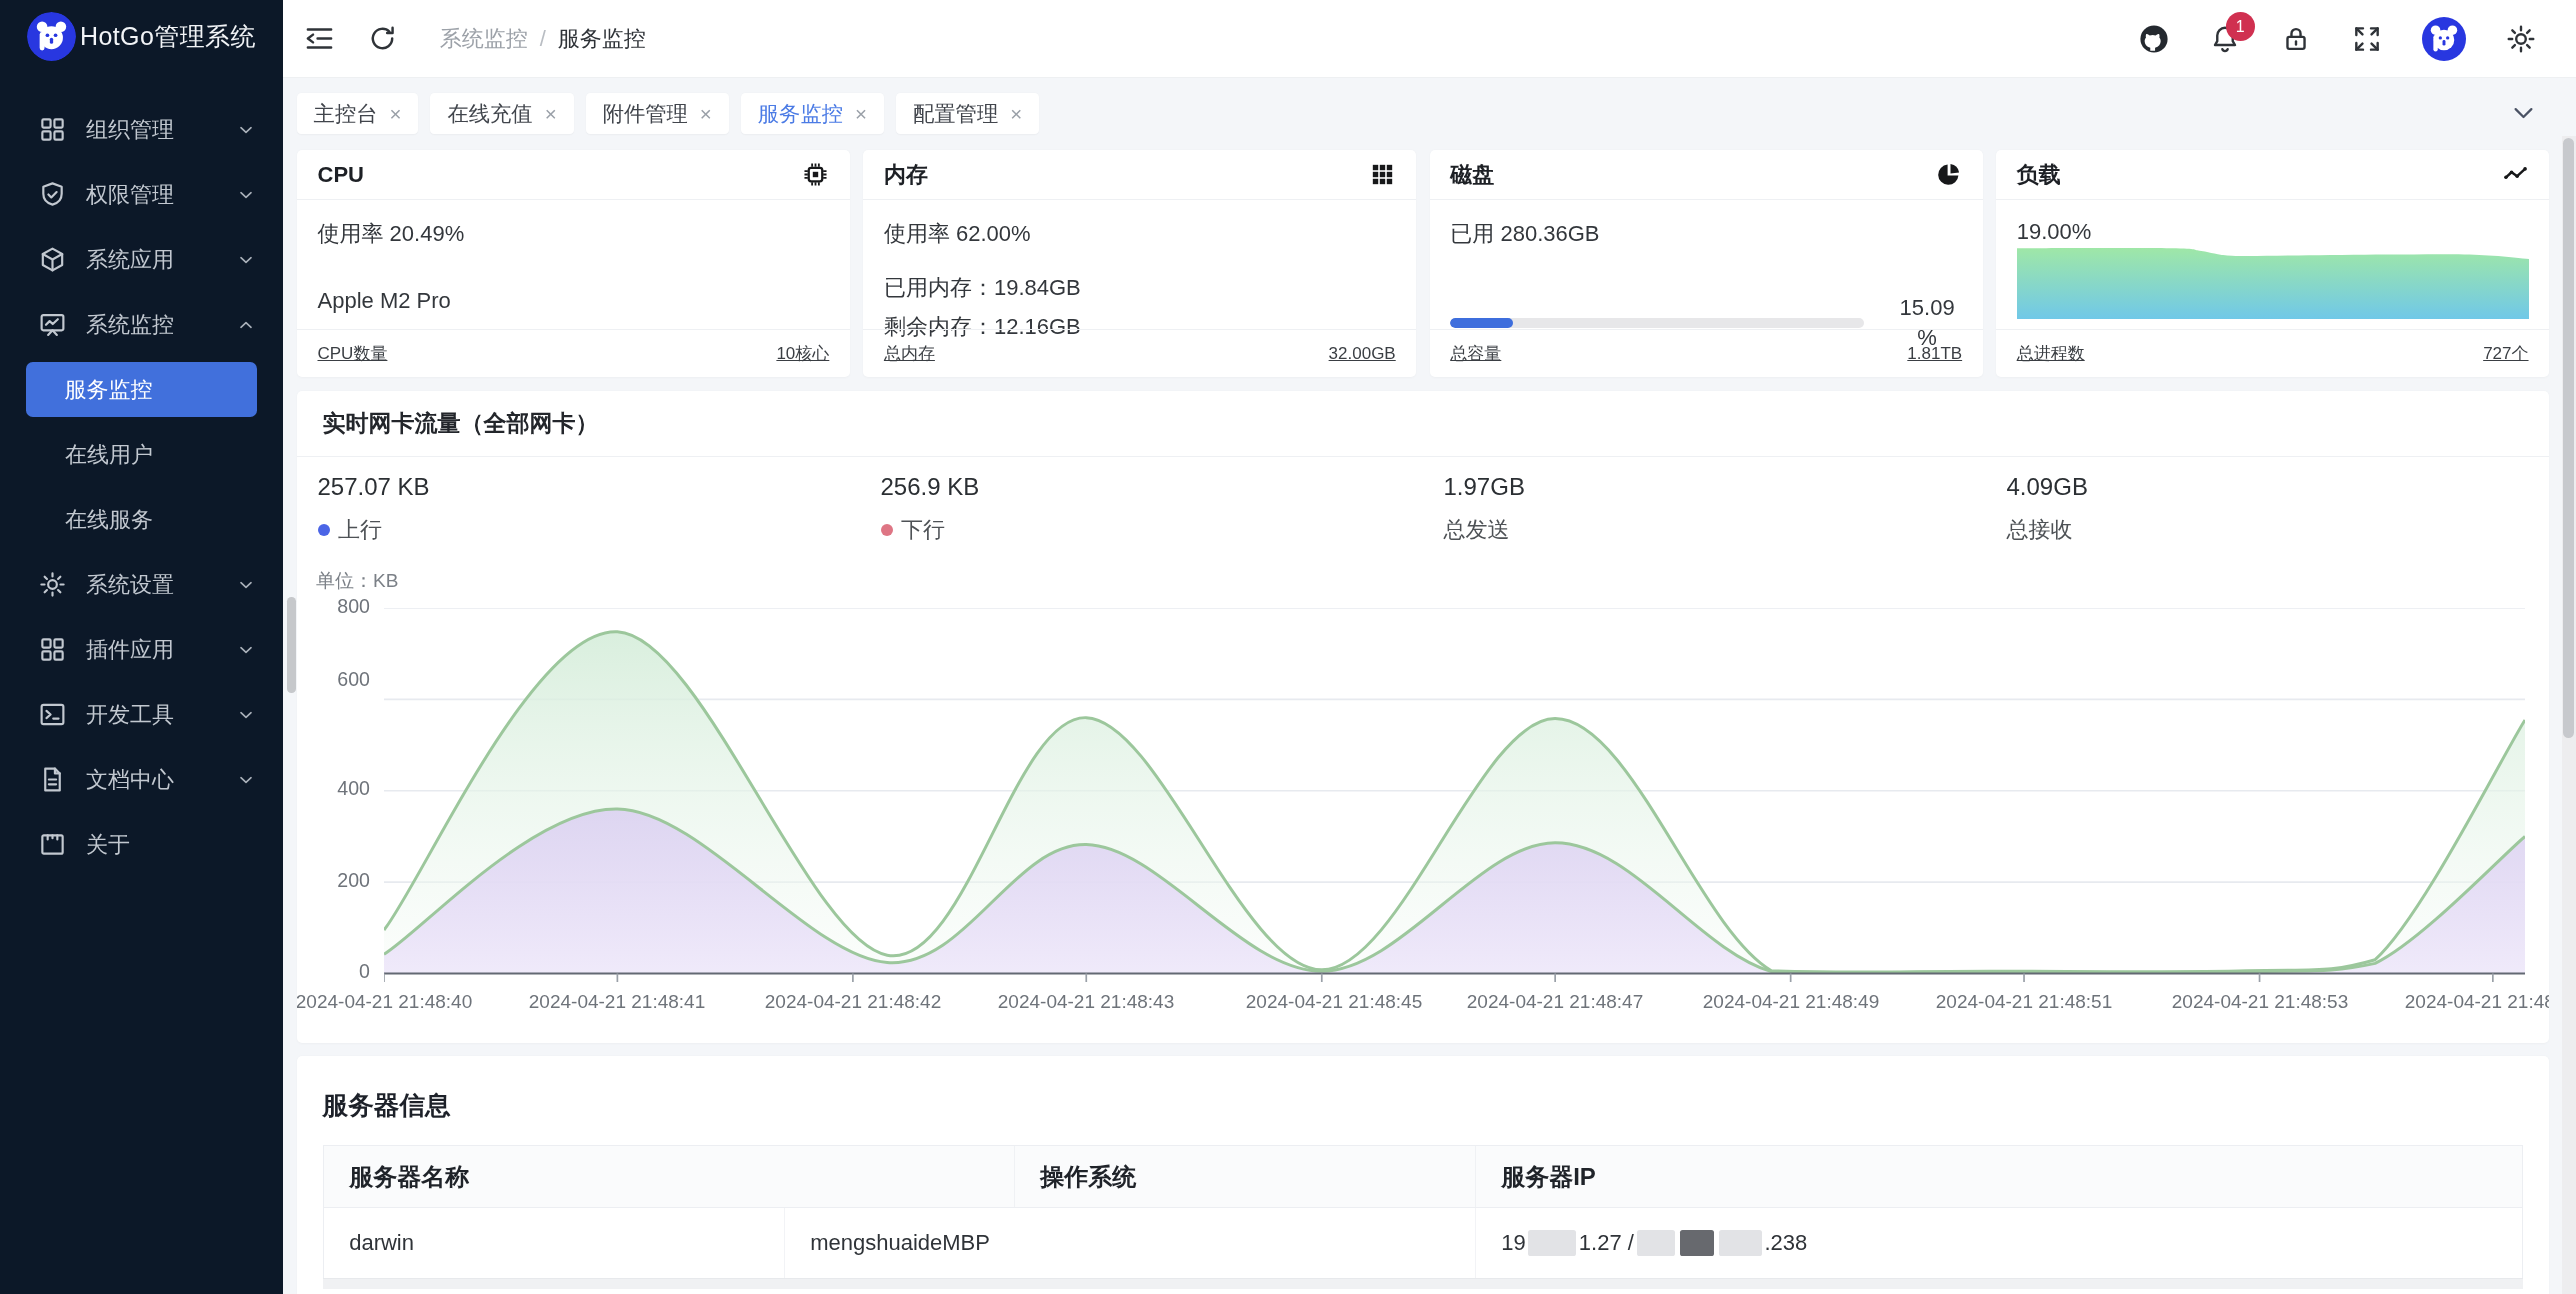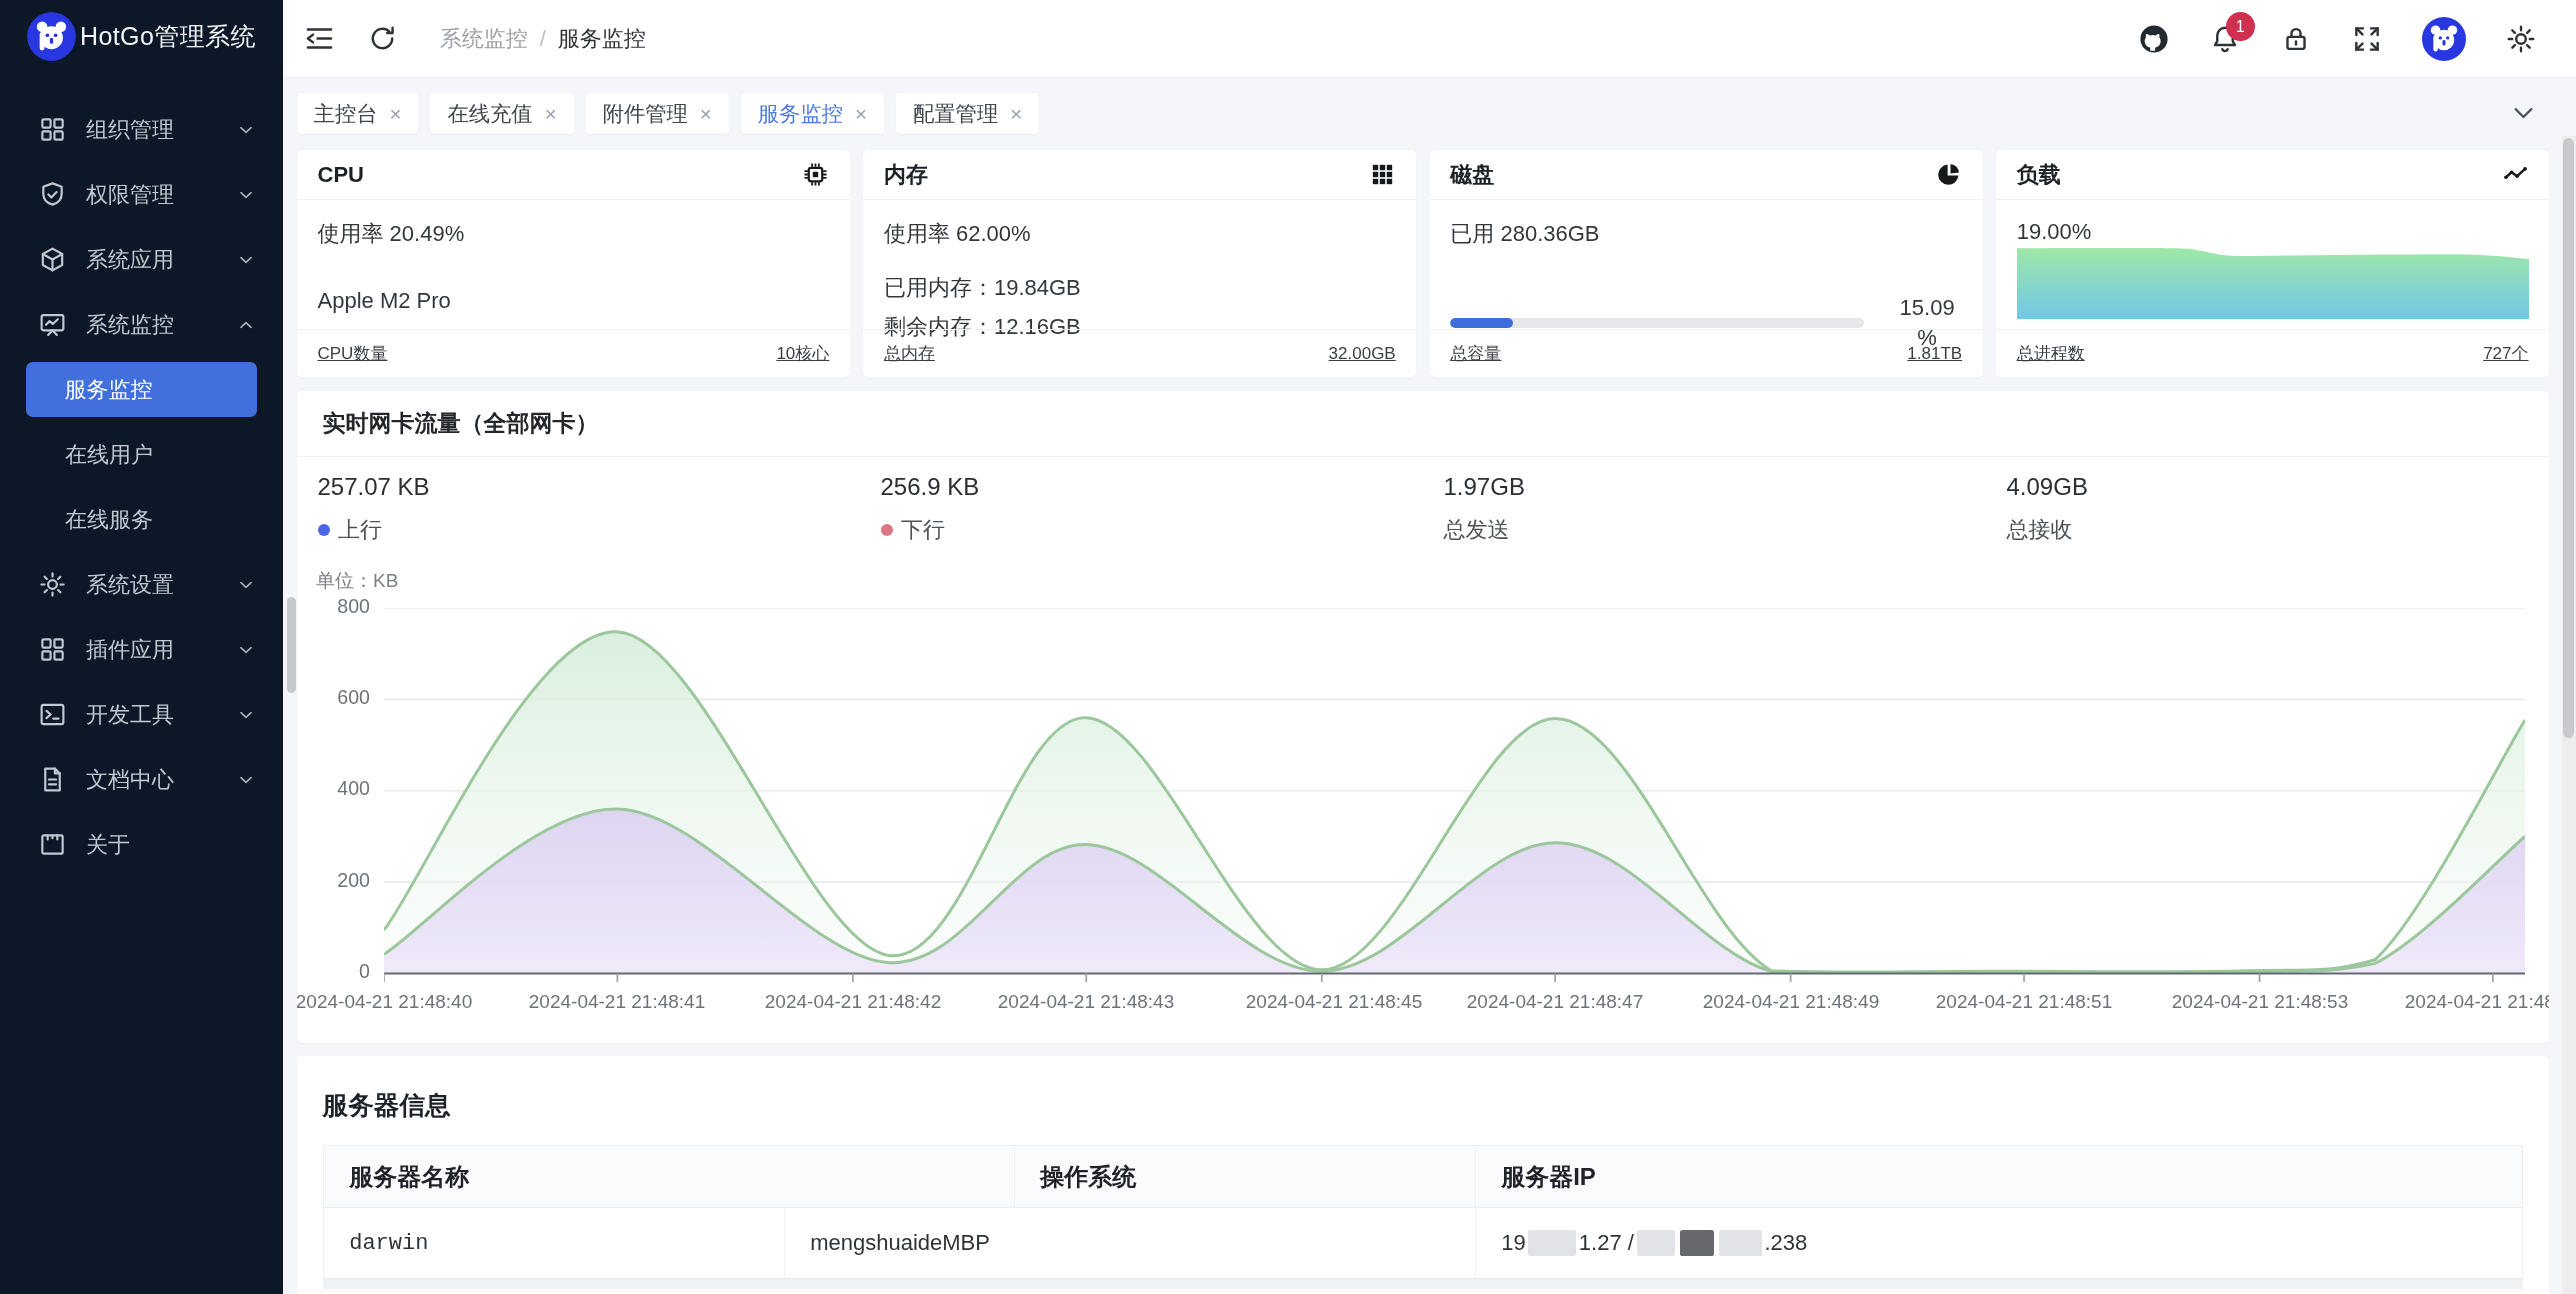--- a/index.html
+++ b/index.html
@@ -86,21 +86,21 @@
   .server-title{padding:32px 0 22px 25.6px;font-size:25.6px;font-weight:700;color:#1d2129;}
   .srv-table{margin:0 25.6px;border:0.9px solid #eceef2;border-bottom:none;}
   .srv-hrow{display:flex;background:#fafbfc;height:61px;}
   .srv-hcell{display:flex;align-items:center;padding-left:25.6px;font-size:24px;font-weight:700;color:#1f2329;
              border-right:0.9px solid #eff1f4;box-sizing:border-box;}
   .srv-hcell:last-child{border-right:none;}
   .srv-row{display:flex;height:70px;border-top:0.9px solid #eceef2;background:#fff;}
   .srv-cell{display:flex;align-items:center;padding-left:25.6px;font-size:22px;color:#2f3338;
             border-right:0.9px solid #f2f3f6;box-sizing:border-box;}
   .srv-cell:last-child{border-right:none;}
-  .c1{width:691px;}.c2{width:461px;font-family:Liberation Mono, monospace;}.c3{flex:1;}
+  .c1{width:691px;}.c2{width:461px;}.c3{flex:1;}
   .srv-strip{height:10.2px;background:#f0f1f3;border-top:0.9px solid #e7e9ec;margin:0 25.6px;}
   .redact{display:inline-block;height:25.6px;border-radius:2.6px;margin:0 2.6px;vertical-align:middle;}
   .redact.light{background:#e2e3e6;}
   .redact.dark{background:#67696e;}
   
   .sb-right-track{position:absolute;right:0;top:136px;width:13.6px;height:1158px;background:#ededef;}
   .sb-right-thumb{position:absolute;right:1.7px;top:138px;width:11px;height:600px;border-radius:6px;background:#c7c9cd;cursor:pointer;}
   .sb-left-thumb{position:absolute;left:287px;top:597px;width:8.5px;height:96px;border-radius:4.3px;background:#c6c8cb;cursor:pointer;z-index:6;}
 </style>
 </head>
@@ -494,21 +494,21 @@
         <div class="tstat">
           <div class="v">4.09GB</div>
           <div class="l">
             <span>总接收</span>
           </div>
         </div>
       </div>
     <div class="unit-label">单位：KB</div>
     <div id="yticks">
         <div class="ytick" style="top: 204px;">800</div>
-        <div class="ytick" style="top: 295px;">600</div>
+        <div class="ytick" style="top: 277px;">600</div>
         <div class="ytick" style="top: 386px;">400</div>
         <div class="ytick" style="top: 478px;">200</div>
         <div class="ytick" style="top: 569px;">0</div>
       </div>
     <div class="plot">
       <svg id="mainChart" viewBox="0 0 2510 438" preserveAspectRatio="none" style="width:2141px;height:374px;display:block;">
           <defs>
             <linearGradient id="gU" x1="0" y1="0" x2="0" y2="1">
               <stop offset="0" stop-color="#d5edda" stop-opacity="0.9"></stop>
               <stop offset="1" stop-color="#f4faf5" stop-opacity="0.35"></stop>

